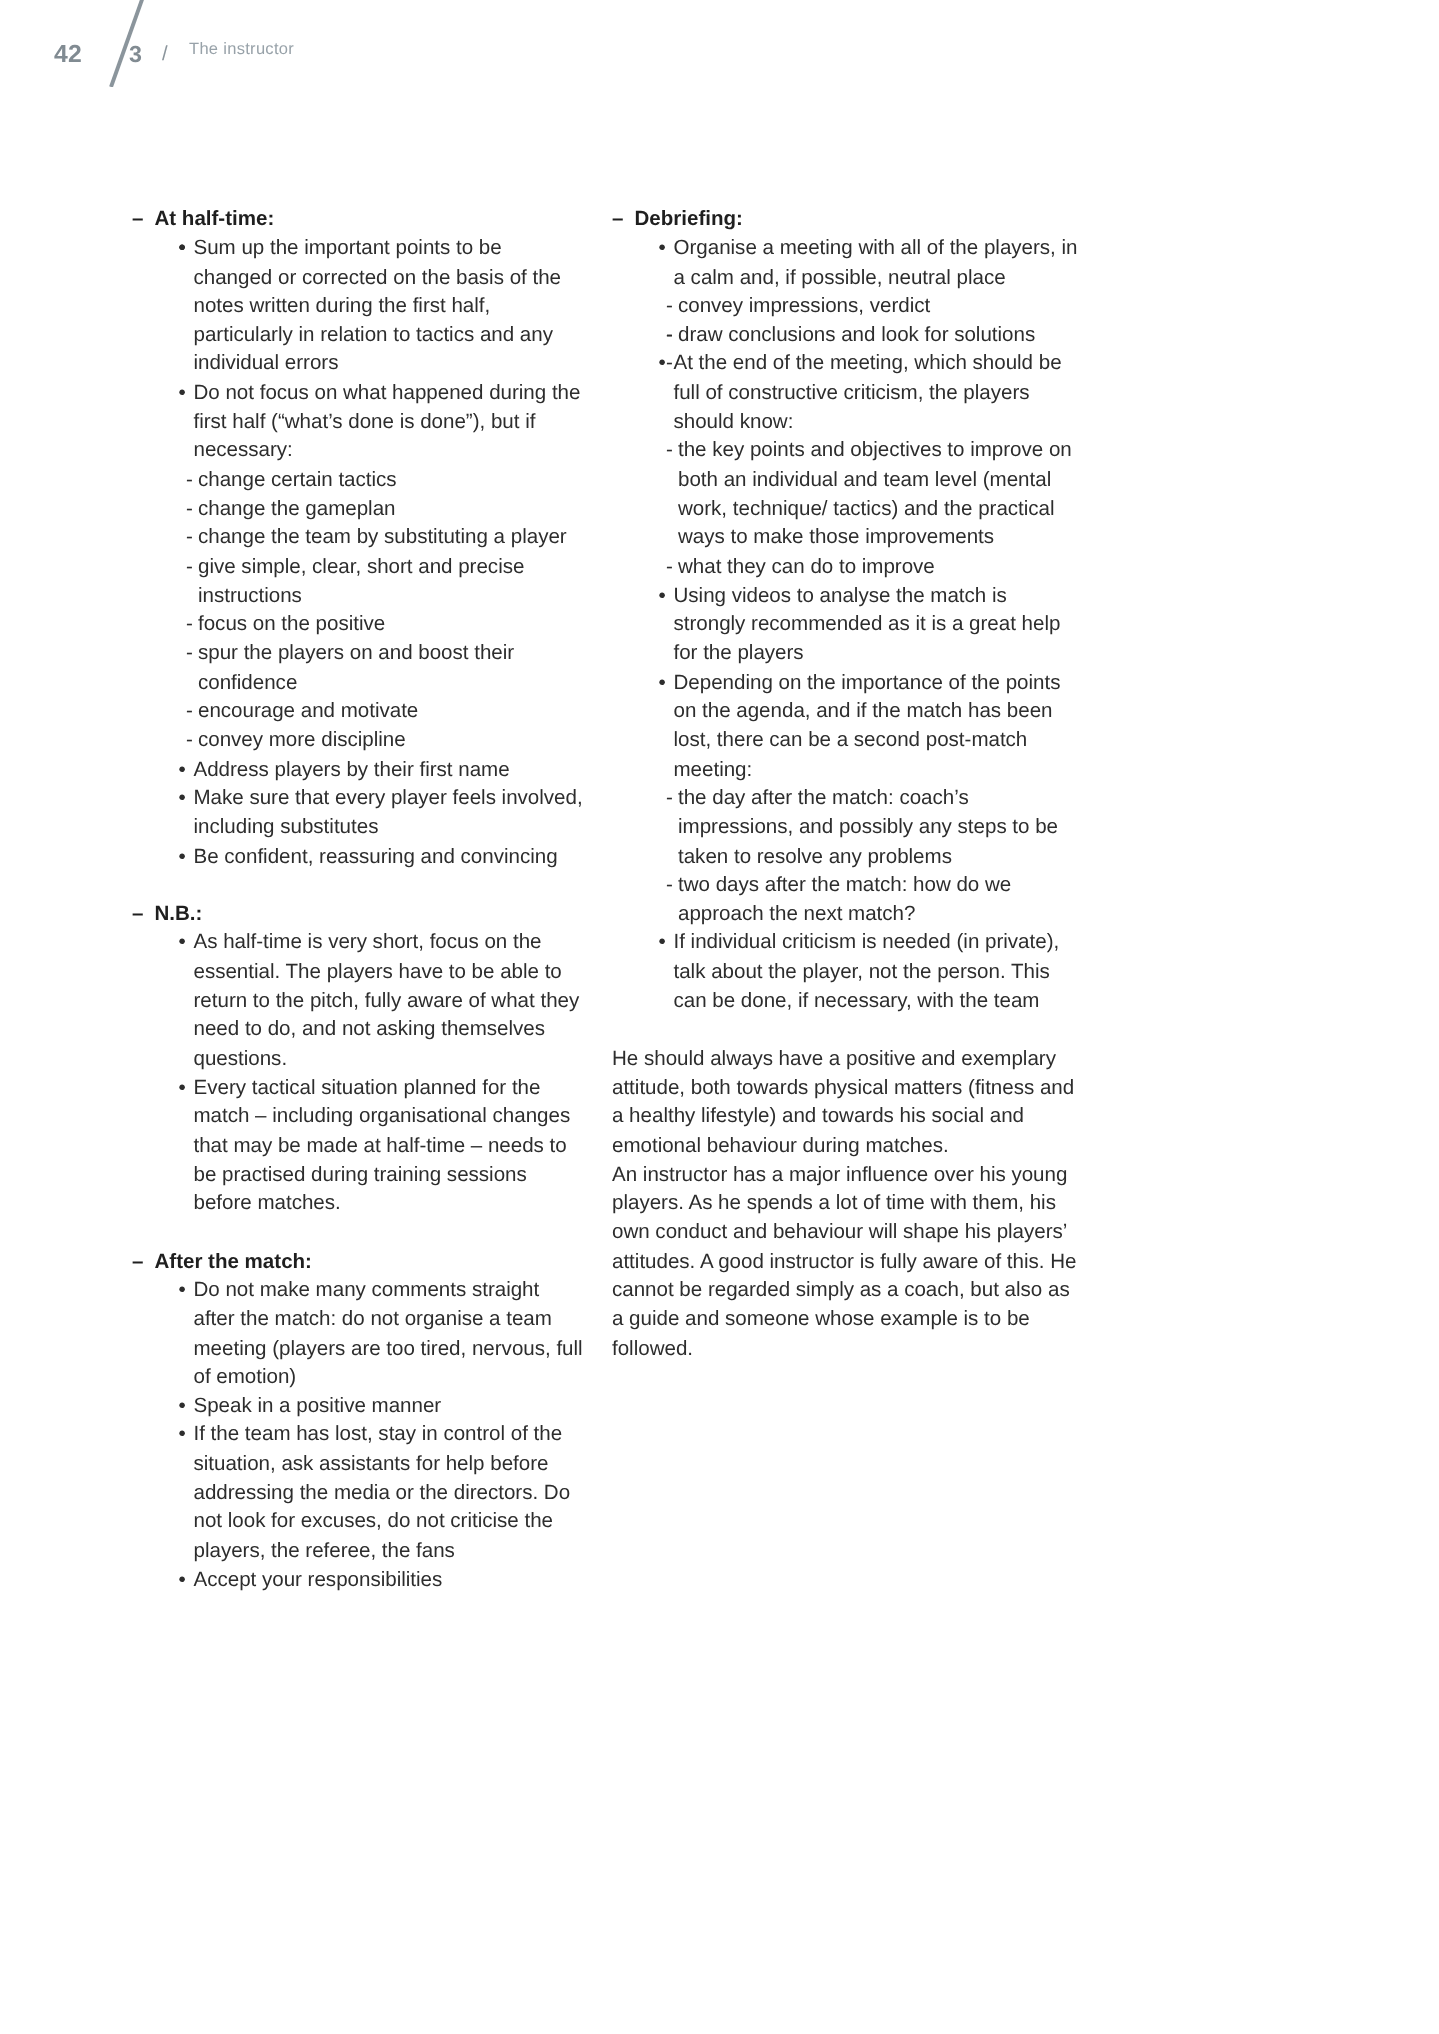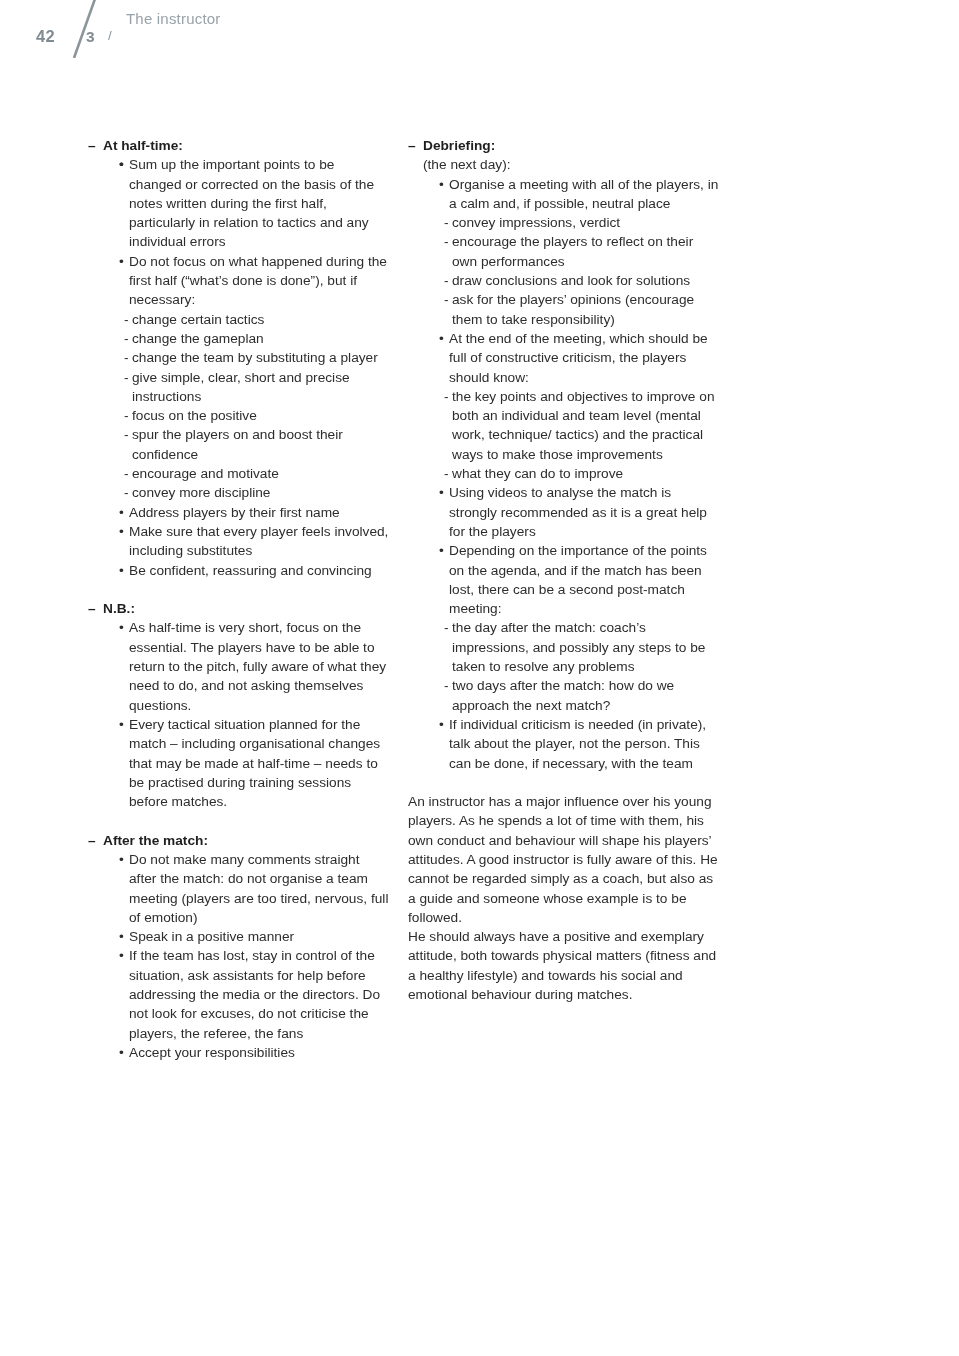--- a/index.html
+++ b/index.html
@@ -22,22 +22,22 @@
   .hdr-slash-svg { position: absolute; left: 66px; top: -4px; }
   .hdr-chapternum {
     position: absolute; left: 86px; top: 28px;
     font-size: 15.5px; font-weight: bold; color: #818b92;
   }
   .hdr-sep {
     position: absolute; left: 108px; top: 28px;
     font-size: 13.5px; color: #8b959c;
   }
   .hdr-title {
-    position: absolute; left: 126px; top: 10px;
-    font-size: 15px; font-weight: normal; color: #98a2a9; letter-spacing: 0.2px;
+    position: absolute; left: 126px; top: 27px;
+    font-size: 11px; font-weight: normal; color: #98a2a9; letter-spacing: 0.2px;
   }
 
   
   .column {
     position: absolute; top: 136px;
     font-size: 13.7px; line-height: 19.3px; color: #2d2d2d;
   }
   #col-left  { left: 88px;  width: 302px; }
   #col-right { left: 408px; width: 312px; }
 
@@ -97,34 +97,33 @@
         <div class="item l-title"><span class="marker">–</span><span class="title-text">After the match:</span></div>
         <div class="item l1"><span class="marker">•</span><span class="item-text">Do not make many comments straight after the match: do not organise a team meeting (players are too tired, nervous, full of emotion)</span></div>
         <div class="item l1"><span class="marker">•</span><span class="item-text">Speak in a positive manner</span></div>
         <div class="item l1"><span class="marker">•</span><span class="item-text">If the team has lost, stay in control of the situation, ask assistants for help before addressing the media or the directors. Do not look for excuses, do not criticise the players, the referee, the fans</span></div>
         <div class="item l1"><span class="marker">•</span><span class="item-text">Accept your responsibilities</span></div>
       </div>
     </div>
   <div class="column" id="col-right">
       <div class="block section">
         <div class="item l-title"><span class="marker">–</span><span class="title-text">Debriefing:</span></div>
-        <div class="item l0">(the next day):</div>
         <div class="item l1"><span class="marker">•</span><span class="item-text">Organise a meeting with all of the players, in a calm and, if possible, neutral place</span></div>
         <div class="item l2"><span class="marker">-</span><span class="item-text">convey impressions, verdict</span></div>
-        <div class="item l2"><span class="marker">-</span><span class="item-text">encourage the players to reflect on their own performances</span></div>
+        <div class="item l2"><span class="marker">-</span></div>
         <div class="item l2"><span class="marker">-</span><span class="item-text">draw conclusions and look for solutions</span></div>
-        <div class="item l2"><span class="marker">-</span><span class="item-text">ask for the players’ opinions (encourage them to take responsibility)</span></div>
+        <div class="item l2"><span class="marker">-</span></div>
         <div class="item l1"><span class="marker">•</span><span class="item-text">At the end of the meeting, which should be full of constructive criticism, the players should know:</span></div>
         <div class="item l2"><span class="marker">-</span><span class="item-text">the key points and objectives to improve on both an individual and team level (mental work, technique/ tactics) and the practical ways to make those improvements</span></div>
         <div class="item l2"><span class="marker">-</span><span class="item-text">what they can do to improve</span></div>
         <div class="item l1"><span class="marker">•</span><span class="item-text">Using videos to analyse the match is strongly recommended as it is a great help for the players</span></div>
         <div class="item l1"><span class="marker">•</span><span class="item-text">Depending on the importance of the points on the agenda, and if the match has been lost, there can be a second post-match meeting:</span></div>
         <div class="item l2"><span class="marker">-</span><span class="item-text">the day after the match: coach’s impressions, and possibly any steps to be taken to resolve any problems</span></div>
         <div class="item l2"><span class="marker">-</span><span class="item-text">two days after the match: how do we approach the next match?</span></div>
         <div class="item l1"><span class="marker">•</span><span class="item-text">If individual criticism is needed (in private), talk about the player, not the person. This can be done, if necessary, with the team</span></div>
       </div>
       <div class="block paragraph">
+        <p class="para">He should always have a positive and exemplary attitude, both towards physical matters (fitness and a healthy lifestyle) and towards his social and emotional behaviour during matches.</p>
         <p class="para">An instructor has a major influence over his young players. As he spends a lot of time with them, his own conduct and behaviour will shape his players’ attitudes.  A good instructor is fully aware of this. He cannot be regarded simply as a coach, but also as a guide and someone whose example is to be followed.</p>
-        <p class="para">He should always have a positive and exemplary attitude, both towards physical matters (fitness and a healthy lifestyle) and towards his social and emotional behaviour during matches.</p>
       </div>
     </div>
 
 </div>
 
 </body></html>

